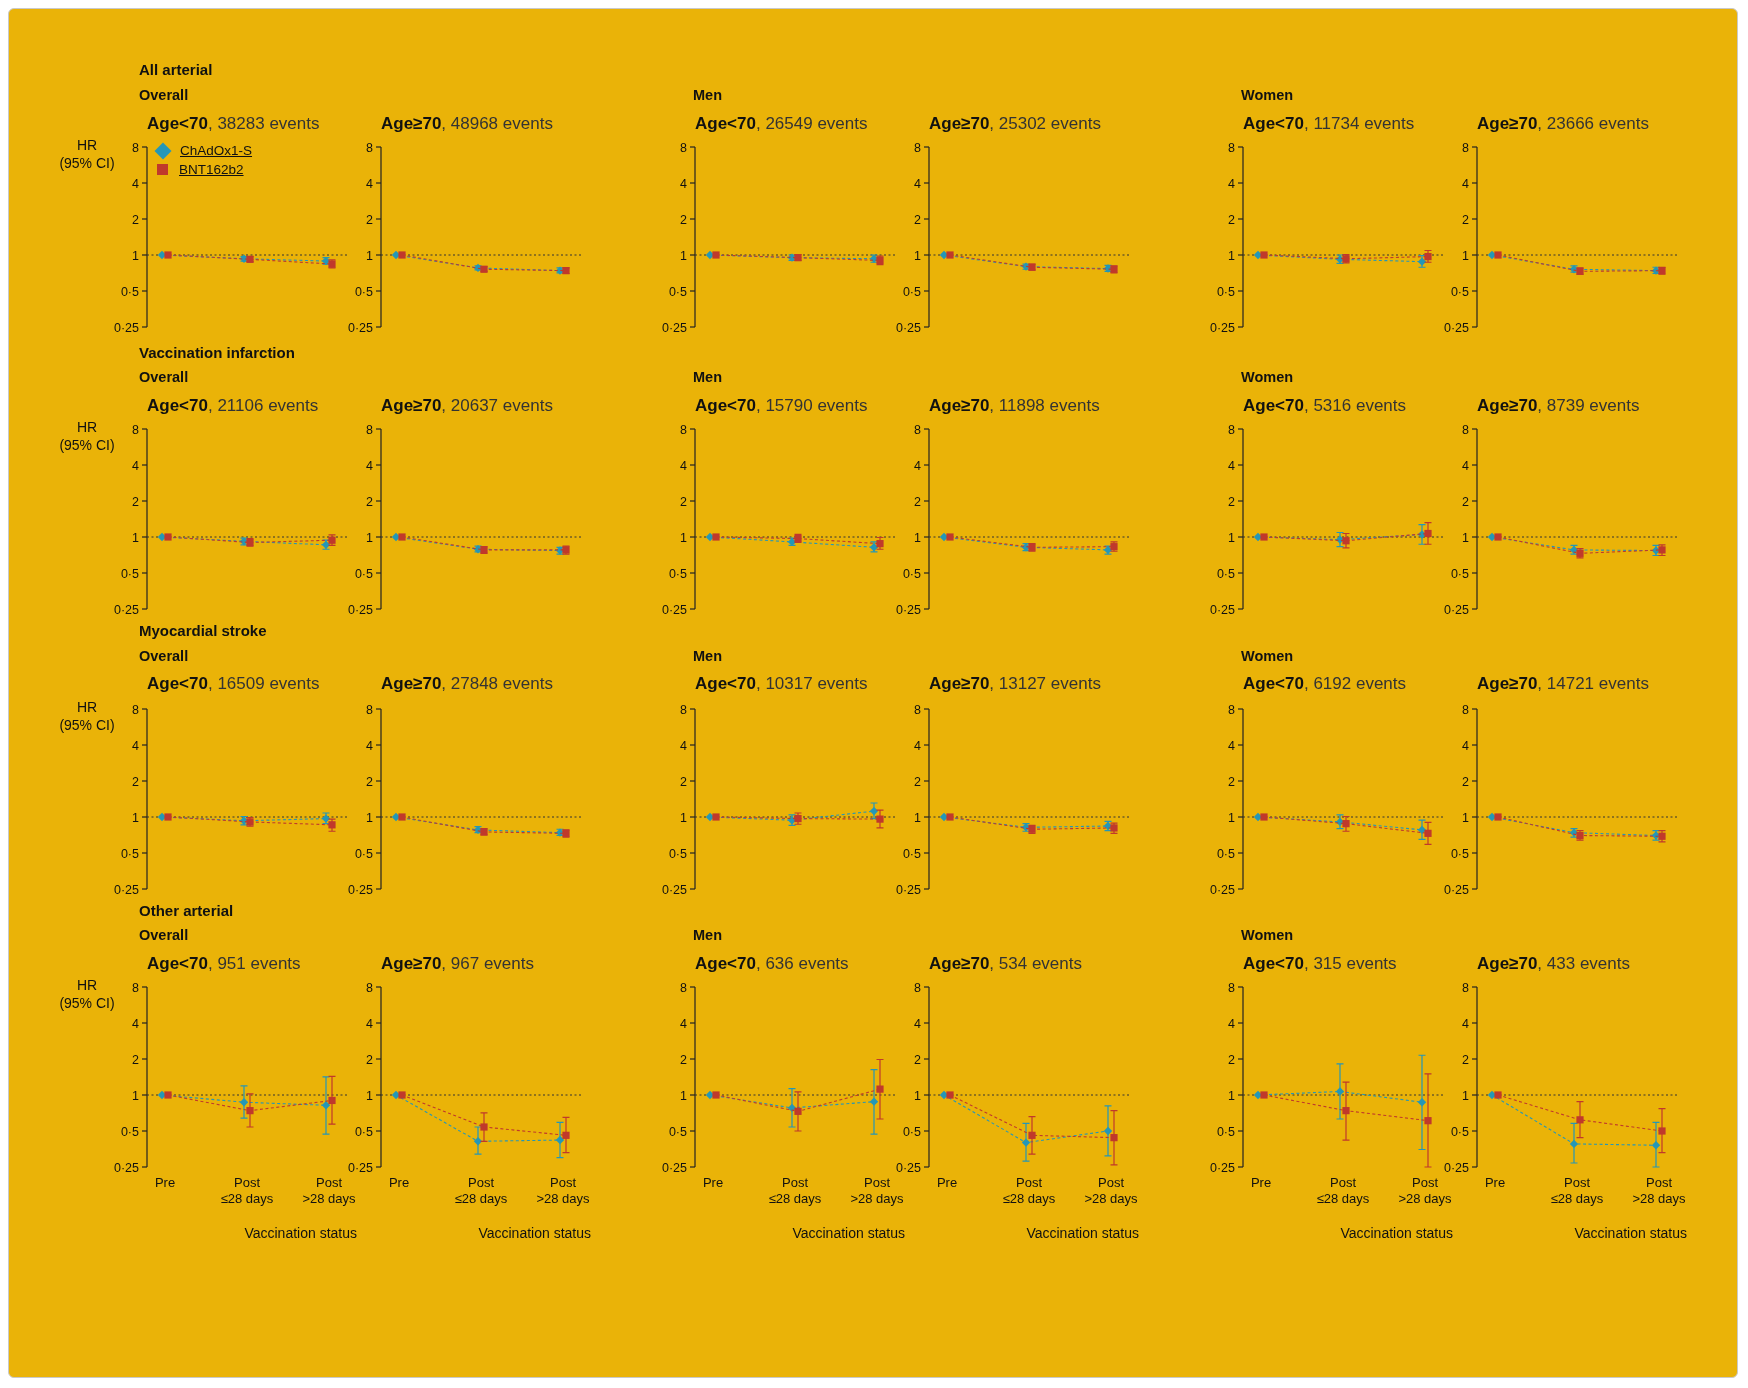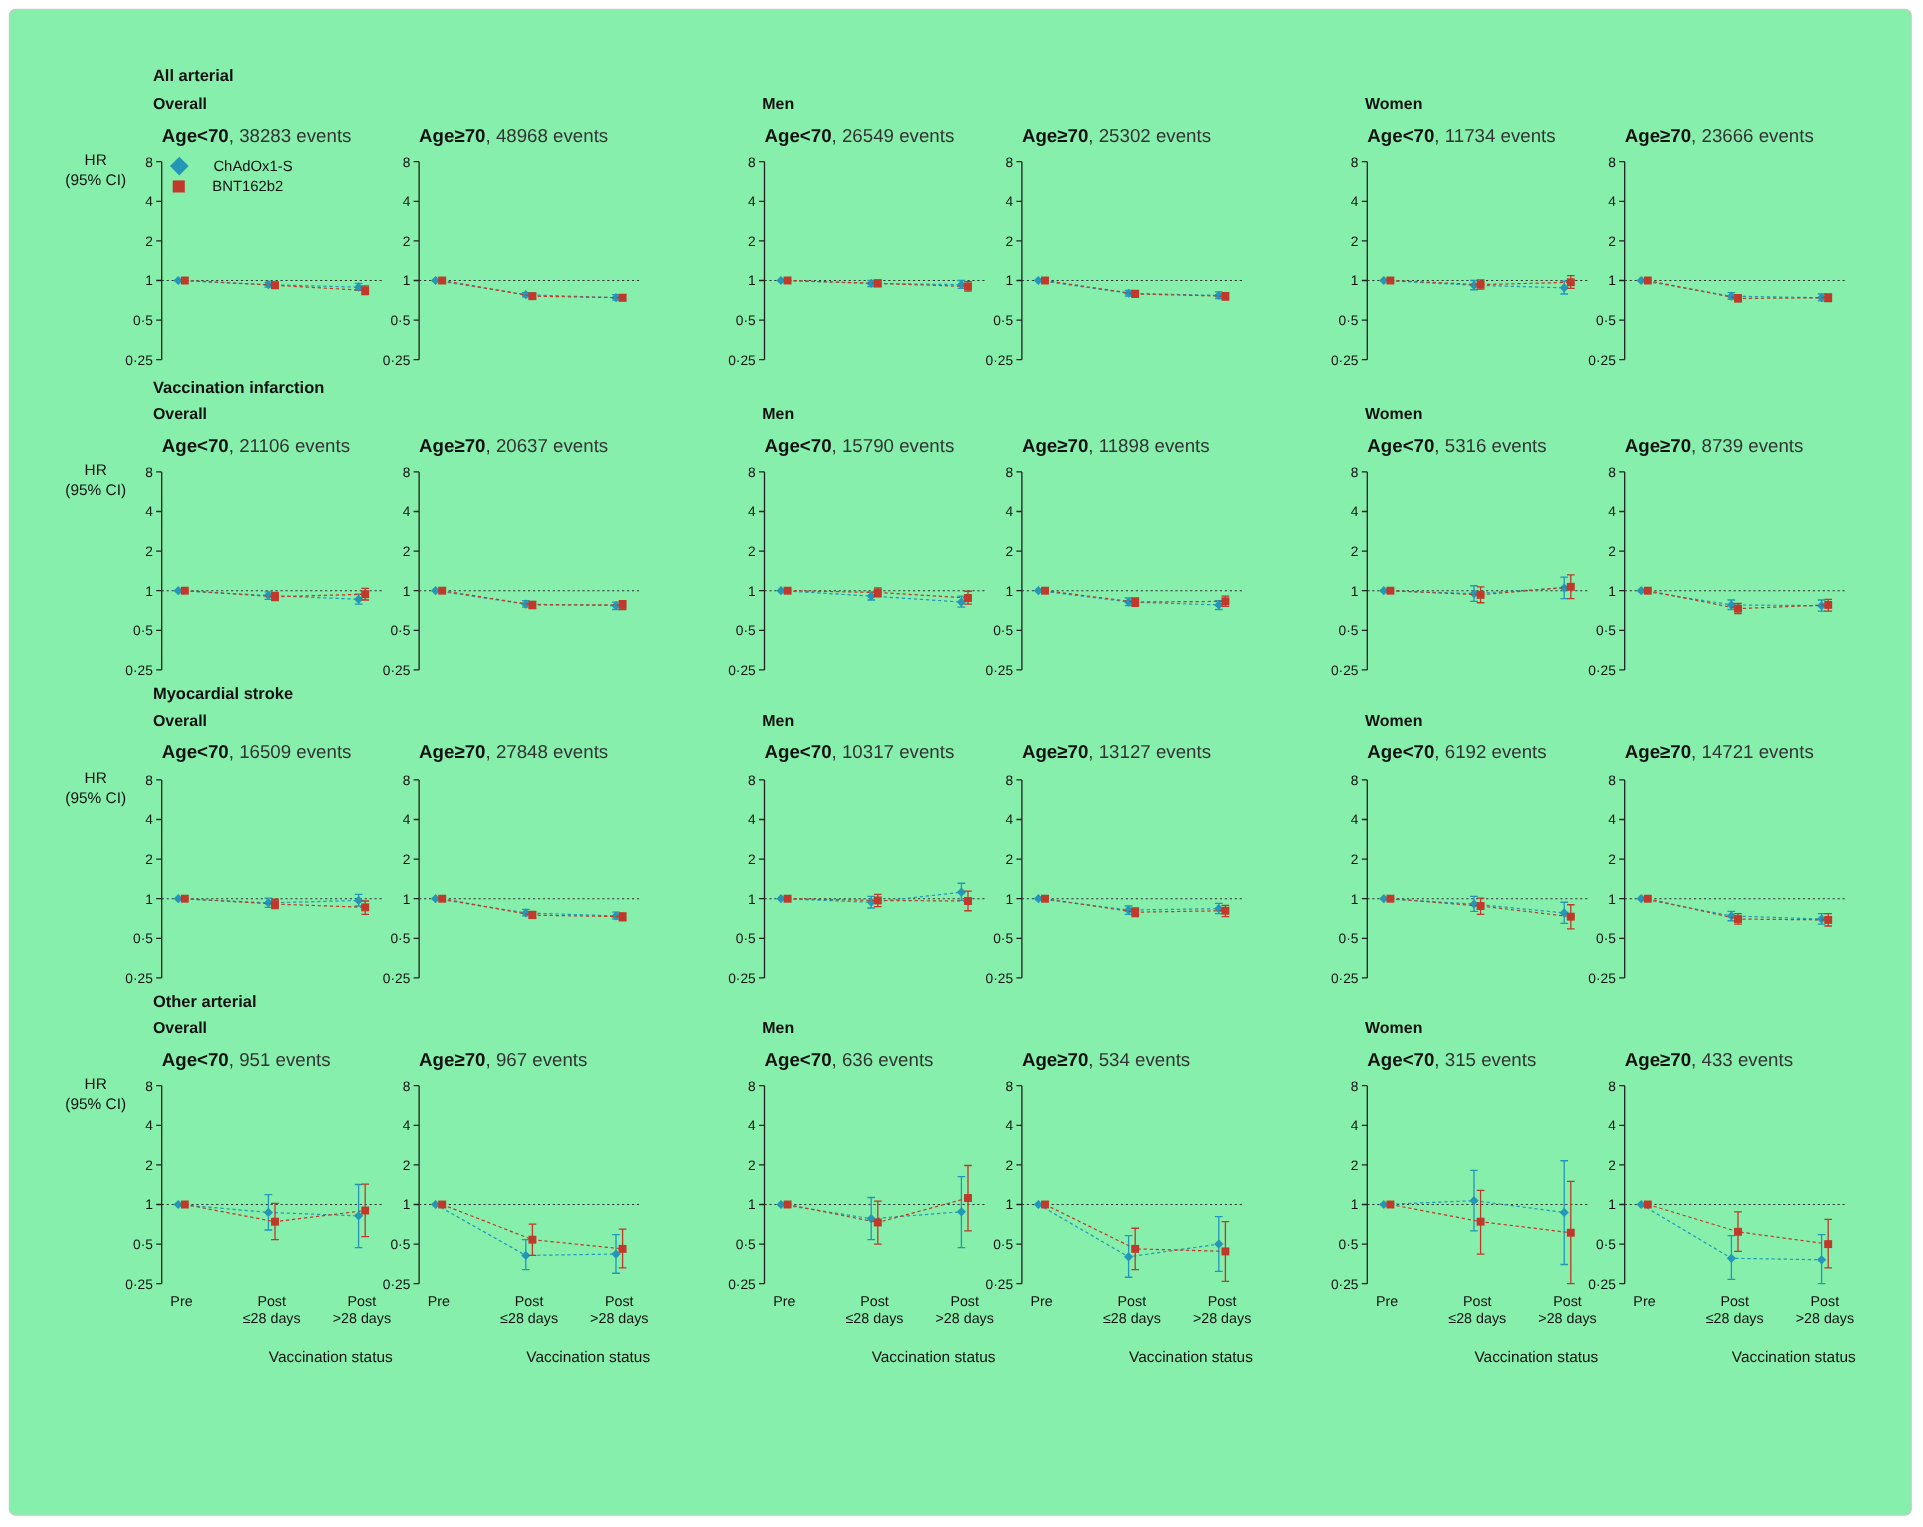--- a/index.html
+++ b/index.html
@@ -4,21 +4,21 @@
 <style>
   html,body{margin:0;padding:0;background:#ffffff;}
   body{
     width:1748px;height:1388px;
     font-family:"Liberation Sans", sans-serif;
     color:#111;
     overflow:hidden;
   }
   #frame{
     position:absolute;left:8px;top:8px;width:1730px;height:1370px;
-    border:1px solid #c9c9c9;border-radius:6px;background:#86efac;
+    border:1px solid #c9c9c9;border-radius:6px;background:#eab308;
     box-sizing:border-box;
   }
   .row-title{
     position:absolute;font-size:15px;font-weight:bold;color:#111;
   }
   .grp-label{
     position:absolute;font-size:14.5px;font-weight:bold;color:#111;
   }
   .panel-head{
     position:absolute;font-size:17px;color:#333;white-space:nowrap;
@@ -32,21 +32,21 @@
   .axis-x-title{
     position:absolute;font-size:14px;color:#111;text-align:right;
   }
   .xtick{
     position:absolute;font-size:13px;color:#111;text-align:center;line-height:1.2;
   }
   .legend{
     position:absolute;font-size:13.5px;color:#111;
   }
   .legend .row{display:flex;align-items:center;height:19px;}
-  .legend .row span.t{margin-left:25px;}
+  .legend .row span.t{margin-left:11px;text-decoration:underline;}
   .lg-sq{width:11px;height:11px;background:#c0392b;display:inline-block;}
   .lg-di{width:12px;height:12px;background:#2497b7;display:inline-block;transform:rotate(45deg);}
   text{font-family:"Liberation Sans", sans-serif;}
 </style>
 </head>
 <body>
 
 <div id="frame">
     <div class="row-title" style="left:130px;top:52px;">All arterial</div>
     <div class="grp-label" style="left:130px;top:78px;">Overall</div>

